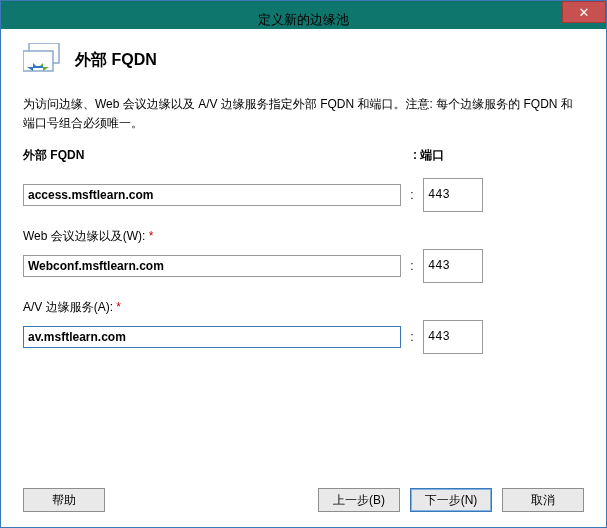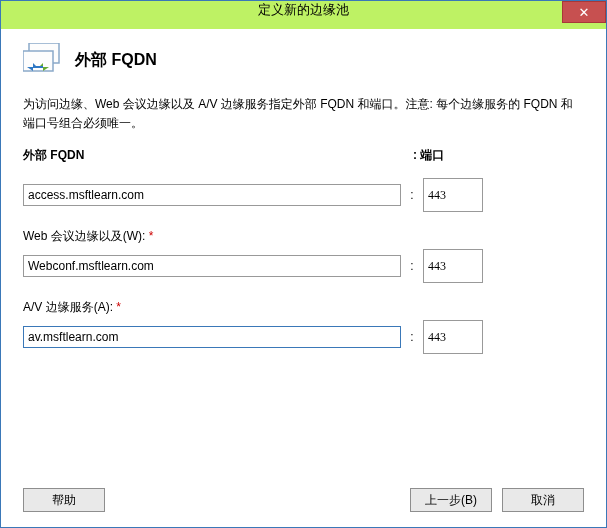--- a/index.html
+++ b/index.html
@@ -15,23 +15,23 @@
     height: 528px;
     border: 1px solid #3a78b8;
     box-sizing: border-box;
     position: relative;
     background: #fff;
     display: flex;
     flex-direction: column;
   }
   .titlebar {
     height: 28px;
-    background: #bef264;
-    display: flex;
-    align-items: flex-start;
+    background: #0f766e;
+    display: flex;
+    align-items: flex-end;
     position: relative;
     flex: 0 0 auto;
   }
   .titlebar-title {
     flex: 1;
     text-align: center;
     color: #000;
     font-size: 13px;
   }
   .close-btn {
@@ -104,36 +104,37 @@
   }
   .fqdn-input {
     width: 378px;
     height: 22px;
     border: 1px solid #999;
     padding: 0 4px;
     box-sizing: border-box;
     font-family: inherit;
     font-size: 12px;
     background: #fff;
+    font-weight: bold;
   }
   .fqdn-input.active {
     border-color: #3a78b8;
     outline: none;
   }
   .colon {
     width: 22px;
     text-align: center;
   }
   .port-input {
     width: 60px;
     height: 22px;
     border: 1px solid #999;
     padding: 16px 4px;
     box-sizing: border-box;
-    font-family: Liberation Serif, serif;
+    font-family: Liberation Mono, monospace;
     font-size: 12px;
     background: #fff;
   }
   .button-bar {
     flex: 0 0 auto;
     height: 44px;
     display: flex;
     align-items: center;
     padding: 0 22px 10px 22px;
     box-sizing: border-box;
@@ -225,16 +226,17 @@
         <input class="port-input" value="443" style="">
       </div>
     </div>
 
   </div>
 
   <div class="button-bar">
     <button class="btn">帮助</button>
     <div class="spacer"></div>
     <button class="btn">上一步(B)</button>
+    <button class="btn default">下一步(N)</button>
     <button class="btn">取消</button>
   </div>
 
 </div>
 
 </body></html>

